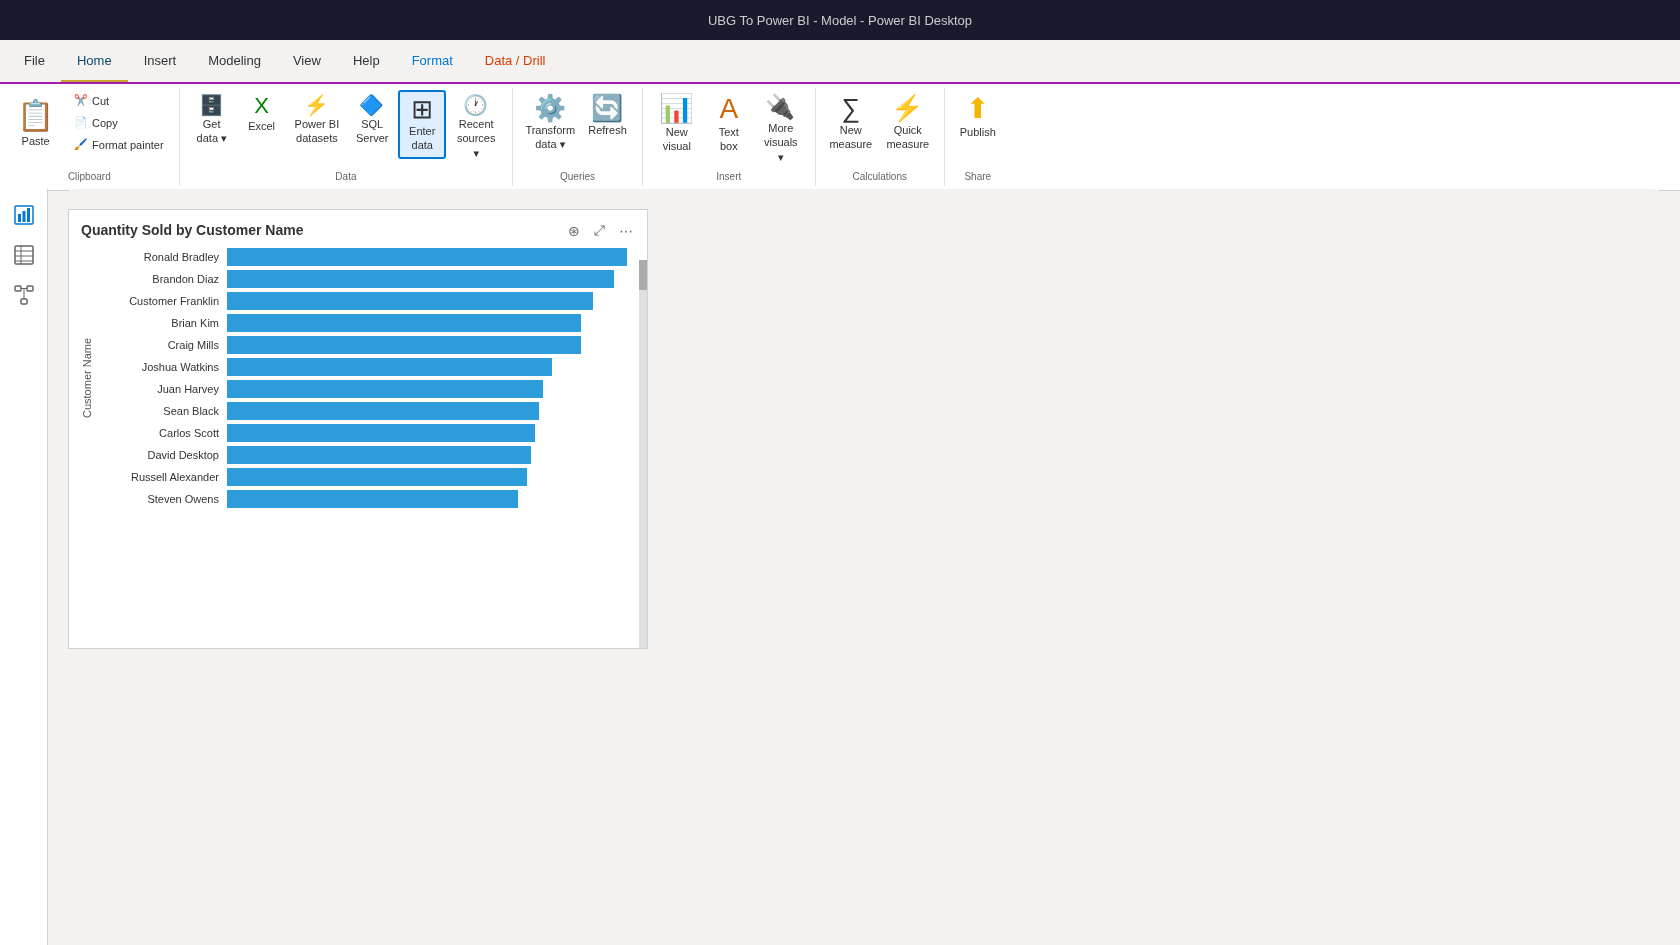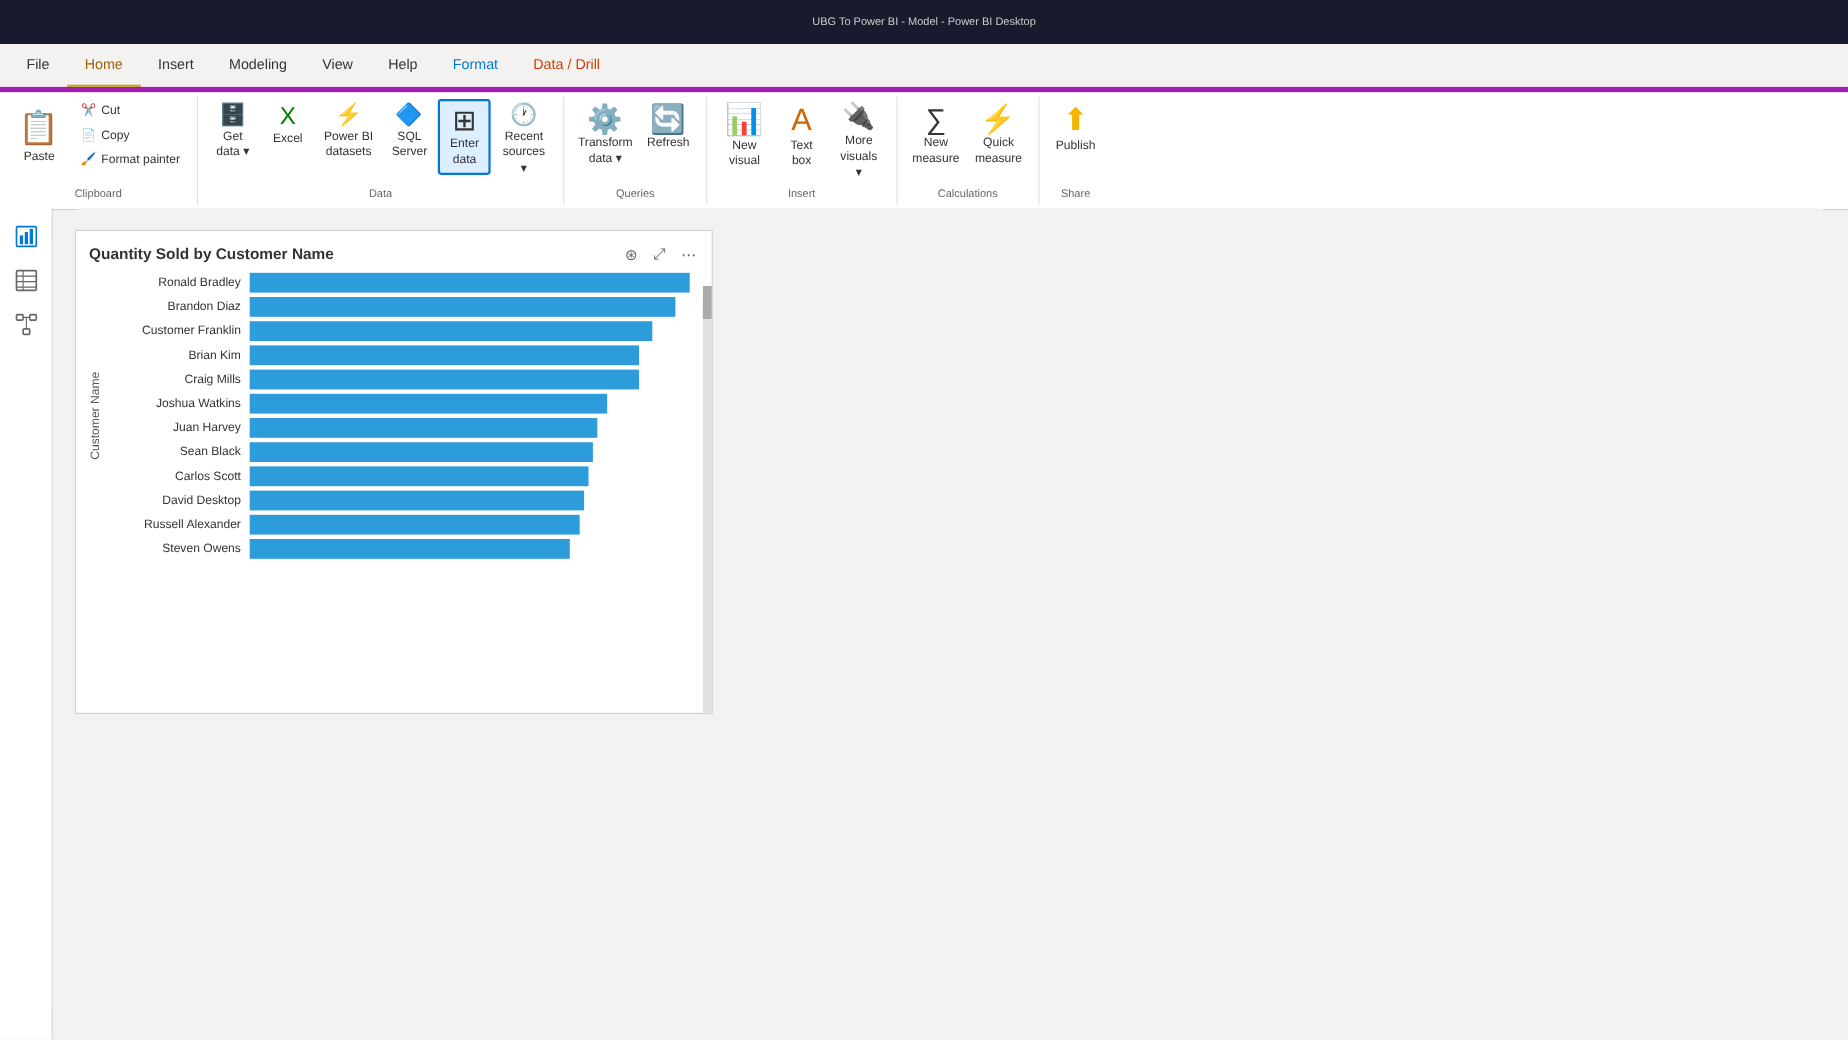--- a/index.html
+++ b/index.html
@@ -2,35 +2,35 @@
 <html><head>
   <meta charset="utf-8">
   <style>
     * { margin: 0; padding: 0; box-sizing: border-box; }
     body { width: 1680px; height: 945px; overflow: hidden; font-family: 'Segoe UI', Arial, sans-serif; background: #f3f2f1; }
 
     
     #title-bar {
       width: 100%; height: 40px; background: #1a1a2e;
       display: flex; align-items: center; justify-content: center;
-      color: #ccc; font-size: 10px; user-select: none;
+      color: #ccc; font-size: 13px; user-select: none;
     }
 
     
     #menu-bar {
       width: 100%; height: 44px; background: #f3f2f1;
       display: flex; align-items: flex-start; padding-left: 8px;
-      border-bottom: 5px solid #a21caf;
+      border-bottom: 2px solid #a21caf;
     }
     .menu-item {
       padding: 8px 16px; font-size: 13px; color: #333; cursor: pointer;
       display: flex; align-items: center; height: 100%;
       border-bottom: 2px solid transparent;
     }
-    .menu-item.active { border-bottom: 2px solid #c8a32a; color: #a16207; }
+    .menu-item.active { border-bottom: 2px solid #c8a32a; color: #0c4a6e; }
     .menu-item.colored { color: #0078d4; }
     .menu-item.colored2 { color: #d83b01; }
 
     
     #ribbon {
       width: 100%; background: #fff; border-bottom: 1px solid #d0d0d0;
       display: flex; flex-direction: column;
     }
     #ribbon-content {
       display: flex; align-items: stretch; padding: 4px 0;

